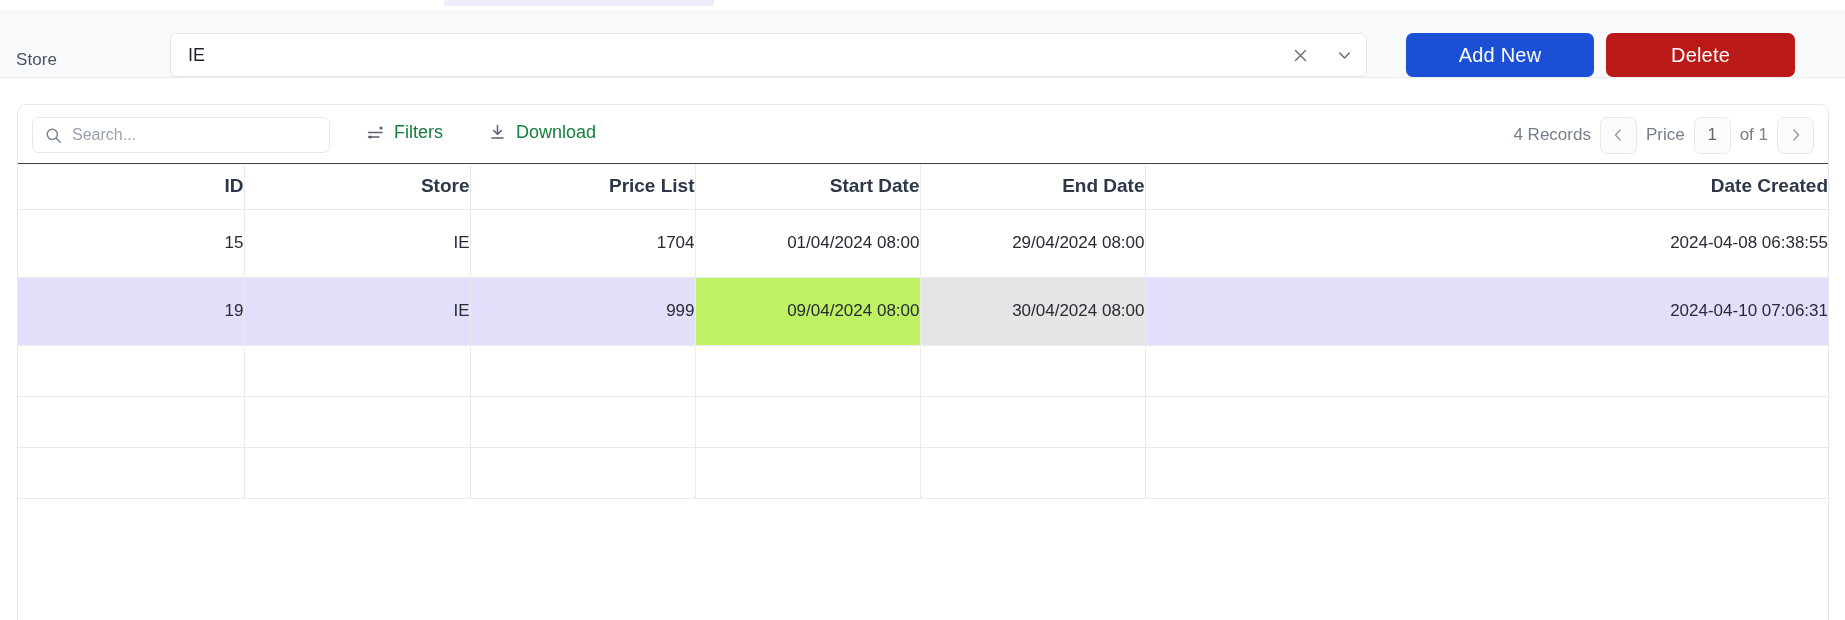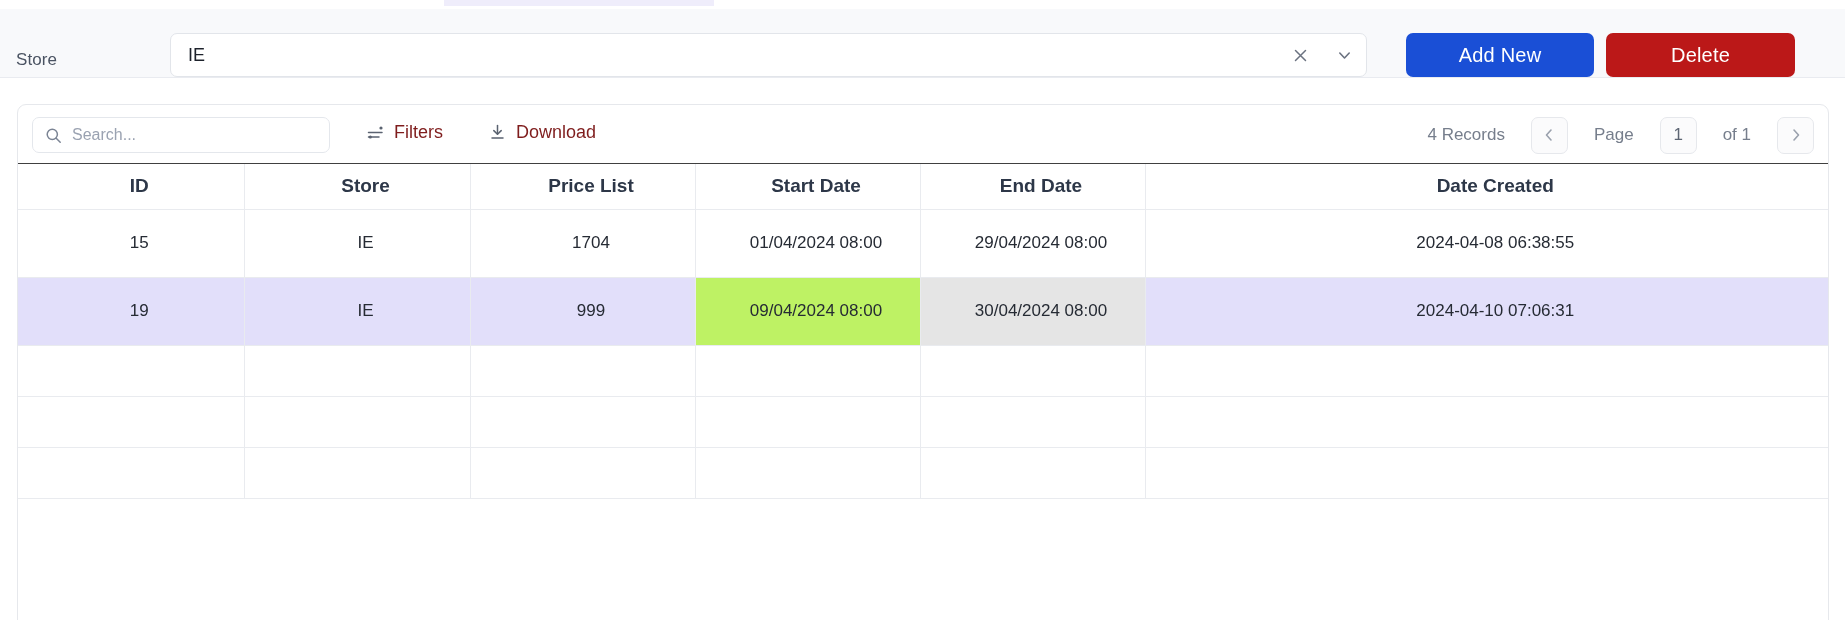--- a/index.html
+++ b/index.html
@@ -141,38 +141,38 @@
   }
   .search-input::placeholder { color: #9aa2b1; }
 
   .tool-btn {
     position: absolute;
     top: 17px;
     display: flex;
     align-items: center;
     gap: 9px;
     font-size: 18px;
-    color: #7f1d1d;
+    color: #15803d;
     cursor: pointer;
     background: none;
     border: none;
     font-family: "Liberation Sans", sans-serif;
   }
   .tool-filters  { left: 348px; }
   .tool-download { left: 470px; }
   .tool-btn svg { display: block; }
 
   
   .pager {
     position: absolute;
     right: 14px;
     top: 11px;
     display: flex;
     align-items: center;
-    gap: 26px;
+    gap: 9px;
     height: 38px;
   }
   .records { font-size: 17px; color: #767e8c; }
   .page-word, .of-word { font-size: 17px; color: #767e8c; }
   .pg-btn {
     width: 37px;
     height: 37px;
     border: 1px solid #e6e8ec;
     border-radius: 7px;
     background: #fbfbfc;
@@ -199,21 +199,21 @@
   
   table.grid {
     width: 100%;
     border-collapse: collapse;
     table-layout: fixed;
   }
   table.grid th,
   table.grid td {
     border-right: 1px solid #e9ebef;
     border-bottom: 1px solid #e9ebef;
-    text-align: center;
+    text-align: right;
     padding: 0 0 0 17px;
     overflow: hidden;
     white-space: nowrap;
   }
   table.grid th:last-child,
   table.grid td:last-child { border-right: none; }
 
   table.grid th {
     height: 45px;
     font-size: 19px;
@@ -295,21 +295,21 @@
         <span>Download</span>
       </button>
 
       <div class="pager">
         <span class="records">4 Records</span>
         <div class="pg-btn">
           <svg width="16" height="16" viewBox="0 0 16 16">
               <path d="M10 3 L5.5 8 L10 13" stroke="#9aa1ad" stroke-width="1.6" stroke-linecap="round" stroke-linejoin="round" fill="none"></path>
             </svg>
         </div>
-        <span class="page-word">Page</span>
+        <span class="page-word">Price</span>
         <input class="page-input" type="text" value="1" style="">
         <span class="of-word">of 1</span>
         <div class="pg-btn">
           <svg width="16" height="16" viewBox="0 0 16 16">
               <path d="M6 3 L10.5 8 L6 13" stroke="#9aa1ad" stroke-width="1.6" stroke-linecap="round" stroke-linejoin="round" fill="none"></path>
             </svg>
         </div>
       </div>
     </div>
 

